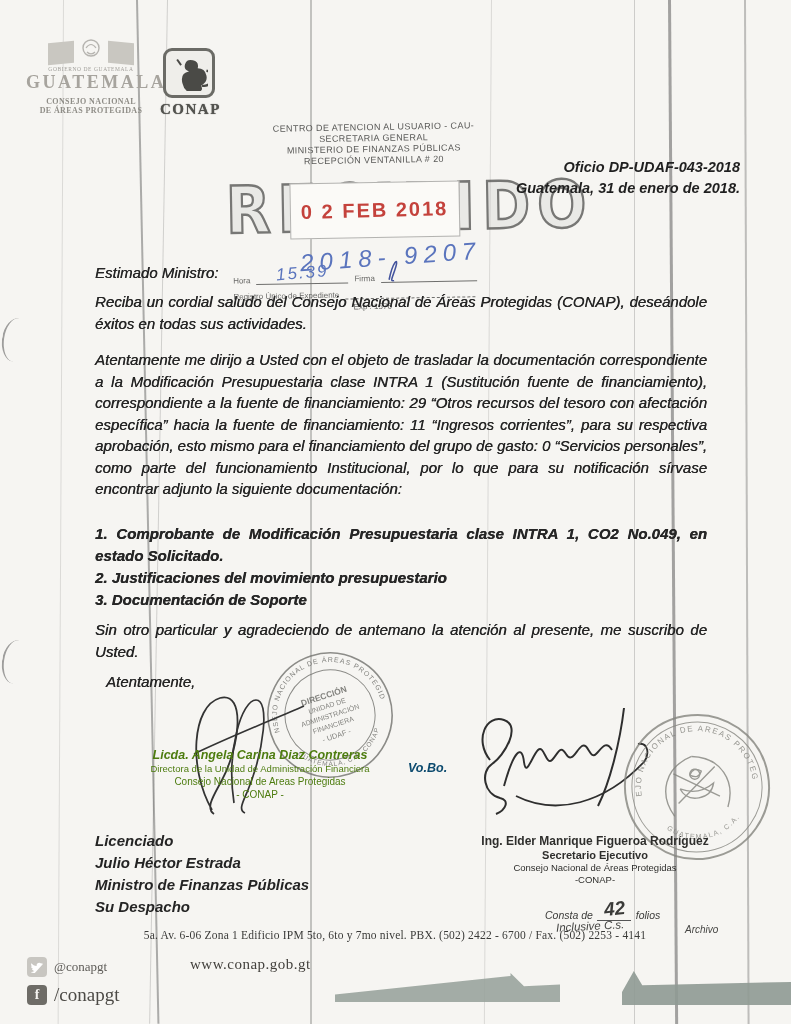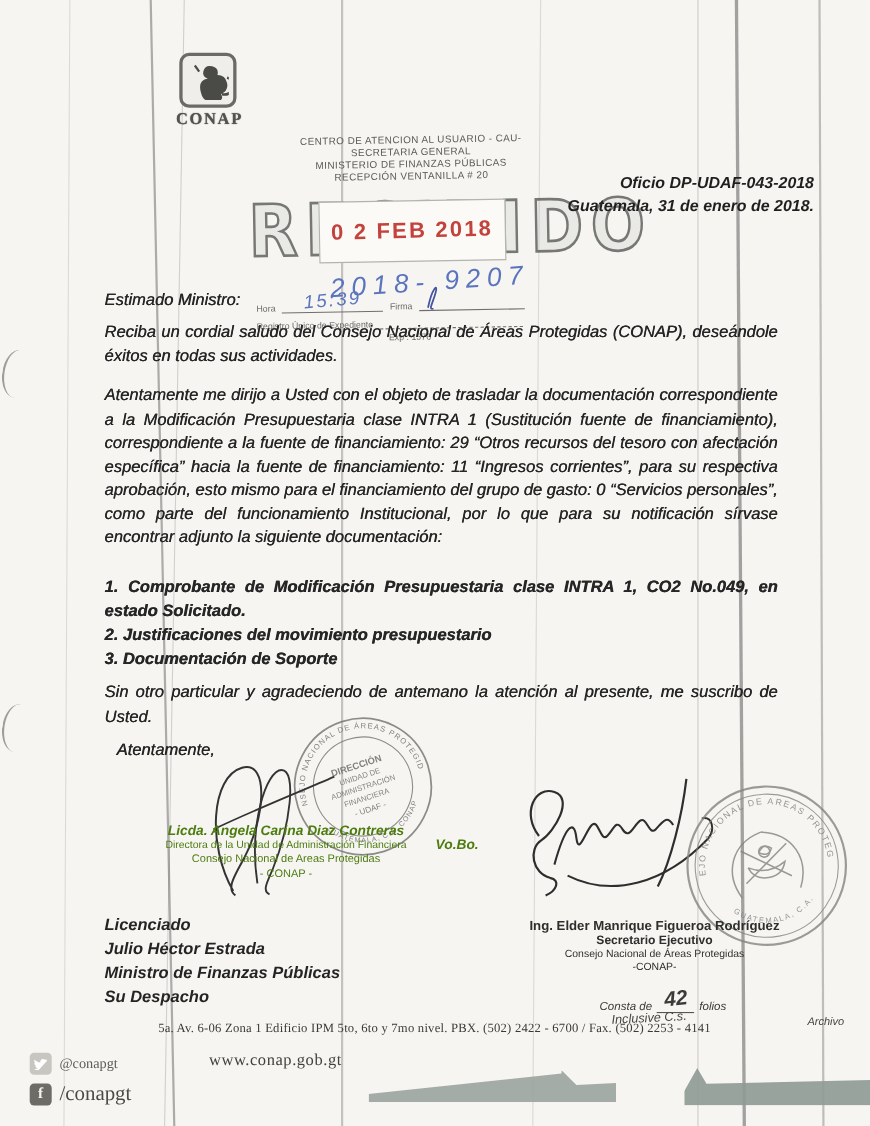--- a/index.html
+++ b/index.html
@@ -31,20 +31,34 @@
   <div class="vline" style="left:167px;width:1px;opacity:.20;transform:rotate(1deg);"></div>
   <div class="vline" style="left:310px;width:1.5px;opacity:.28;"></div>
   <div class="vline" style="left:491px;width:1px;opacity:.15;transform:rotate(.4deg);"></div>
   <div class="vline" style="left:634px;width:1px;opacity:.22;"></div>
   <div class="vline" style="left:668px;width:3px;opacity:.45;transform:rotate(-.4deg);"></div>
   <div class="vline" style="left:744px;width:1.5px;opacity:.30;transform:rotate(-.2deg);"></div>
 
   <div class="abs" style="left:2px;top:318px;width:26px;height:44px;border-left:2.5px solid rgba(70,70,70,.5);border-radius:50%;transform:rotate(8deg);"></div>
   <div class="abs" style="left:2px;top:640px;width:26px;height:44px;border-left:2.5px solid rgba(70,70,70,.5);border-radius:50%;transform:rotate(8deg);"></div>
 
+  <div class="abs" style="left:26px;top:34px;width:130px;text-align:center;color:#a19f9a;">
+    <div style="display:flex;justify-content:center;align-items:flex-end;gap:6px;height:30px;">
+      <div style="width:26px;height:22px;background:#c9c7c1;transform:skewY(-6deg);"></div>
+      <svg width="22" height="28" viewBox="0 0 22 28" style="opacity:.7;">
+        <circle cx="11" cy="12" r="8" fill="none" stroke="#9b9994" stroke-width="1.4"></circle>
+        <path d="M6,12 q5,-7 10,0 M7,16 q4,4 8,0" fill="none" stroke="#9b9994" stroke-width="1.2"></path>
+      </svg>
+      <div style="width:26px;height:22px;background:#c9c7c1;transform:skewY(6deg);"></div>
+    </div>
+    <div style="font:5.5px 'Liberation Serif',serif;letter-spacing:.6px;margin-top:2px;">GOBIERNO DE GUATEMALA</div>
+    <div style="font:bold 18px 'Liberation Serif',serif;letter-spacing:2.5px;color:#a7a49e;">GUATEMALA</div>
+    <div style="font:bold 8px 'Liberation Serif',serif;color:#8f8d87;margin-top:4px;letter-spacing:.4px;">CONSEJO NACIONAL</div>
+    <div style="font:bold 8px 'Liberation Serif',serif;color:#8f8d87;letter-spacing:.4px;">DE ÁREAS PROTEGIDAS</div>
+  </div>
 
   <div class="abs" style="left:160px;top:48px;width:58px;text-align:center;">
     <div style="width:46px;height:44px;margin:0 auto;border:3px solid #6b6b66;border-radius:9px;background:#efeeea;display:flex;align-items:center;justify-content:center;">
       <svg width="38" height="36" viewBox="0 0 48 44">
         <path d="M16,36 q-4,-14 8,-16 q-7,-2 -5,-9 q2,-7 10,-5 q8,2 6,10 q9,0 11,9 q2,9 -7,13 q4,6 -3,8 q-17,4 -20,-10" fill="#4a4a46"></path>
         <path d="M40,38 q11,2 13,-9 q1,-8 -7,-10" fill="none" stroke="#4a4a46" stroke-width="3"></path>
         <path d="M14,12 l-5,-7" stroke="#4a4a46" stroke-width="2.5"></path>
       </svg>
     </div>
     <div style="font:bold 15px 'Liberation Serif',serif;color:#53534f;letter-spacing:1.5px;margin-top:3px;text-shadow:0 0 1px #53534f;text-align:center;">CONAP</div>
@@ -120,21 +134,21 @@
     <path d="M22,66 C55,50 100,32 132,18" fill="none" stroke="#333" stroke-width="1.6"></path>
   </svg>
 
   <div class="abs" style="left:120px;top:748px;width:280px;text-align:center;color:#4d7c0f;">
     <div class="boldtxt" style="font:bold italic 12.5px 'Liberation Sans',sans-serif;">Licda. Angela Carina Diaz Contreras</div>
     <div style="font:9.5px/13px 'Liberation Sans',sans-serif;">Directora de la Unidad de Administración Financiera</div>
     <div style="font:10px/13px 'Liberation Sans',sans-serif;">Consejo Nacional de Areas Protegidas</div>
     <div style="font:10px/14px 'Liberation Sans',sans-serif;">- CONAP -</div>
   </div>
 
-  <div class="abs boldtxt" style="left:396px;top:761px;font:bold italic 12.5px 'Liberation Sans',sans-serif;color:#4d7c0f;text-align:center;">Vo.Bo.</div>
+  <div class="abs boldtxt" style="left:408px;top:761px;font:bold italic 12.5px 'Liberation Sans',sans-serif;color:#0c4a6e;text-align:center;">Vo.Bo.</div>
 
   <svg class="abs" width="215" height="120" viewBox="0 0 215 120" style="left:452px;top:698px;">
     <path d="M38,62 C22,42 34,16 52,22 C70,28 52,58 40,66 C28,74 32,96 48,100 C58,102 54,112 44,116" fill="none" stroke="#2e2e2e" stroke-width="2"></path>
     <path d="M52,88 C62,52 70,46 72,64 C74,80 80,58 86,52 C92,46 94,68 100,62 C106,56 108,46 114,56 C120,66 124,52 130,48 C136,44 138,62 144,56 C150,50 154,42 160,52" fill="none" stroke="#2e2e2e" stroke-width="1.9"></path>
     <path d="M172,10 C168,44 158,84 146,108" fill="none" stroke="#2e2e2e" stroke-width="2"></path>
     <path d="M64,98 C104,118 152,106 192,64 C198,56 196,44 186,46" fill="none" stroke="#2e2e2e" stroke-width="1.8"></path>
   </svg>
 
   <svg class="abs" width="158" height="158" viewBox="0 0 158 158" style="left:618px;top:708px;transform:rotate(-10deg);opacity:.8;">
     <circle cx="79" cy="79" r="72" fill="none" stroke="#85857f" stroke-width="2"></circle>
@@ -170,21 +184,21 @@
   </div>
 
   <div class="abs" style="left:545px;top:898px;width:200px;color:#3a3a38;">
     <span style="font:italic 10.5px 'Liberation Sans',sans-serif;vertical-align:bottom;">Consta de</span>
     <span class="ul" style="width:34px;text-align:center;border-bottom-color:#555;">
       <span style="font:italic bold 19px 'Liberation Sans',sans-serif;display:inline-block;transform:rotate(-6deg);">42</span>
     </span>
     <span style="font:italic 10.5px 'Liberation Sans',sans-serif;vertical-align:bottom;">folios</span>
   </div>
   <div class="abs" style="left:556px;top:920px;font:italic 11.5px 'Liberation Sans',sans-serif;color:#454543;transform:rotate(-3deg);z-index:3;">Inclusive C.s.</div>
-  <div class="abs" style="left:734px;top:924px;font:italic 10px 'Liberation Sans',sans-serif;color:#454543;text-align:center;">Archivo</div>
+  <div class="abs" style="left:685px;top:924px;font:italic 10px 'Liberation Sans',sans-serif;color:#454543;text-align:center;">Archivo</div>
 
   <div class="abs serif" style="left:95px;top:929px;width:600px;text-align:center;font-size:11.5px;color:#3a3a38;letter-spacing:.2px;">5a. Av. 6-06 Zona 1 Edificio IPM 5to, 6to y 7mo nivel.  PBX. (502) 2422 - 6700 / Fax. (502) 2253 - 4141</div>
 
   <div class="abs" style="left:27px;top:957px;display:flex;align-items:center;gap:7px;">
     <span style="width:20px;height:20px;background:#c8c6c1;border-radius:4px;display:flex;align-items:center;justify-content:center;">
       <svg width="13" height="11" viewBox="0 0 16 13">
           <path d="M15,2 C14.4,2.3 13.8,2.5 13.1,2.6 C13.8,2.2 14.3,1.6 14.5,0.8 C13.9,1.2 13.2,1.5 12.4,1.6 C11.8,1 11,0.6 10.1,0.6 C8.3,0.6 6.9,2 6.9,3.8 C6.9,4 6.9,4.3 7,4.5 C4.3,4.4 2,3.1 0.5,1.2 C0.2,1.7 0.1,2.2 0.1,2.8 C0.1,3.9 0.6,4.9 1.5,5.5 C1,5.5 0.5,5.3 0.1,5.1 L0.1,5.1 C0.1,6.7 1.2,8 2.7,8.3 C2.4,8.4 2.1,8.4 1.8,8.4 C1.6,8.4 1.4,8.4 1.2,8.4 C1.6,9.7 2.8,10.6 4.2,10.7 C3.1,11.5 1.7,12 0.2,12 C0,12 -0.2,12 -0.4,12 C1.1,12.9 2.8,13.4 4.6,13.4" fill="#fff"></path>
         </svg>
     </span>
     <span class="serif" style="font-size:13px;color:#5d5b57;">@conapgt</span>

